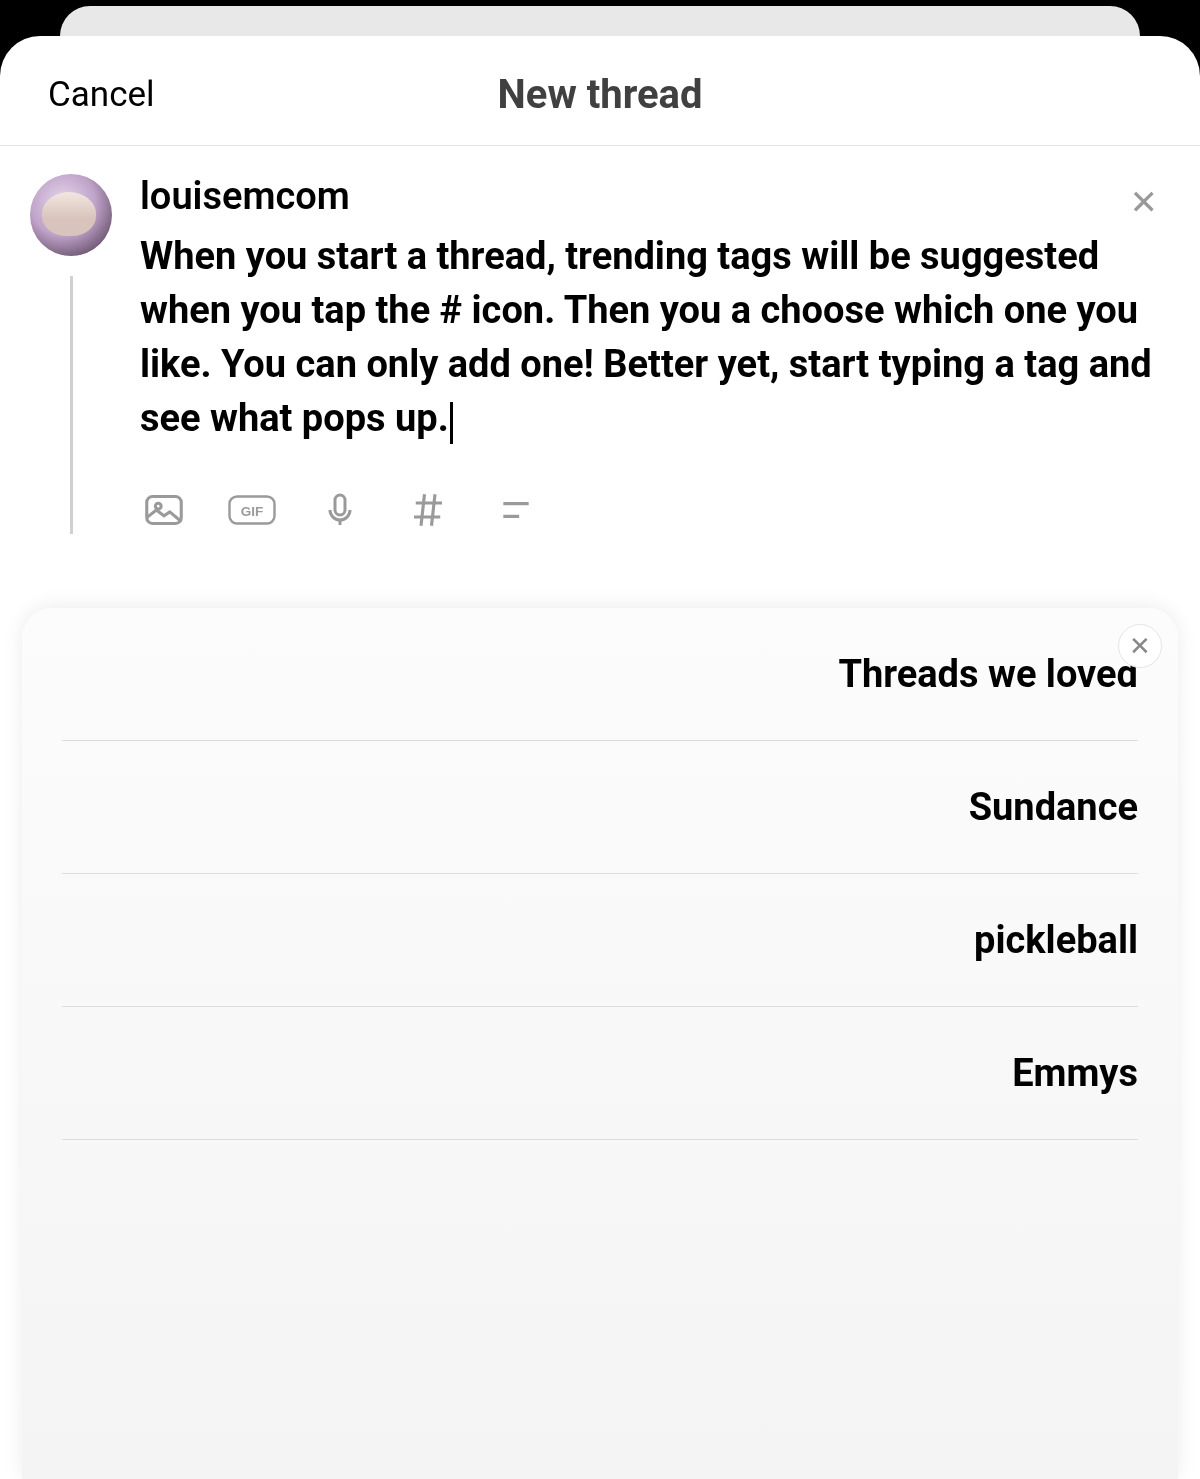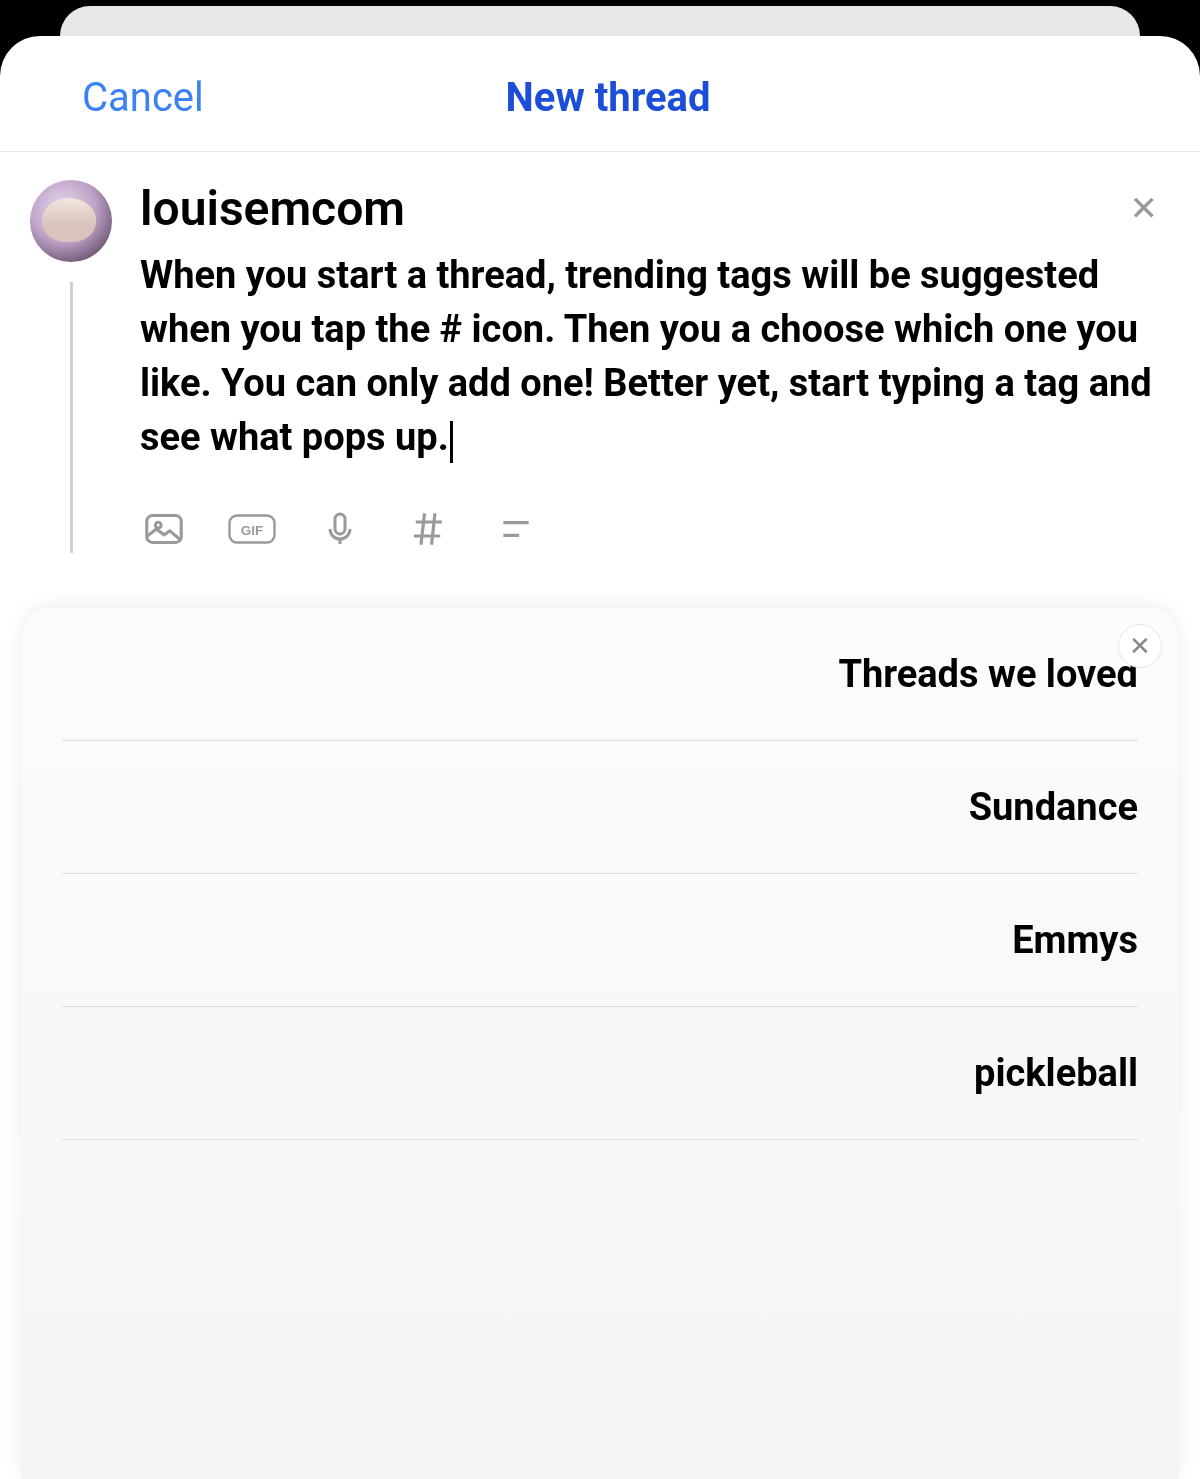--- a/index.html
+++ b/index.html
@@ -18,34 +18,32 @@
     overflow: hidden;
   }
   .header {
     display: flex;
     align-items: center;
     justify-content: space-between;
     padding: 38px 48px 30px 48px;
     border-bottom: 1px solid #e6e6e6;
   }
   .header .cancel {
-    font-size: 40px;
-    color: #3b82f6;
+    font-size: 35px;
+    color: #000000;
     font-weight: 400;
     cursor: pointer;
-    margin-left: 34px;
   }
   .header .title {
     font-size: 40px;
     font-weight: 700;
-    color: #1d4ed8;
+    color: #404040;
     position: absolute;
     left: 50%;
     transform: translateX(-50%);
-    margin-left: 8px;
   }
   .compose {
     display: flex;
     padding: 28px 30px 0 30px;
     position: relative;
   }
   .avatar {
     width: 82px; height: 82px;
     border-radius: 50%;
     background: radial-gradient(circle at 40% 35%, #e8d8ec 0%, #bfa3c9 45%, #6b5470 80%, #3a2f3e 100%);
@@ -67,21 +65,21 @@
     top: 130px;
     bottom: 0;
     width: 3px;
     background: #d0d0d0;
   }
   .compose-body {
     flex: 1;
     padding-left: 28px;
   }
   .username {
-    font-size: 48px;
+    font-size: 38px;
     font-weight: 600;
     color: #000;
     margin-bottom: 12px;
   }
   .thread-text {
     font-size: 38px;
     line-height: 1.42;
     color: #000;
     font-weight: 700;
     position: relative;
@@ -196,17 +194,17 @@
     </div>
     <span class="remove-btn">✕</span>
   </div>
 
   <div class="suggestions">
     <div class="sugg-close">
       <span>✕</span>
     </div>
     <div class="sugg-item">Threads we loved</div>
     <div class="sugg-item">Sundance</div>
+    <div class="sugg-item">pickleball</div>
     <div class="sugg-item">Emmys</div>
-    <div class="sugg-item">pickleball</div>
   </div>
 
 </div>
 
 </body></html>

